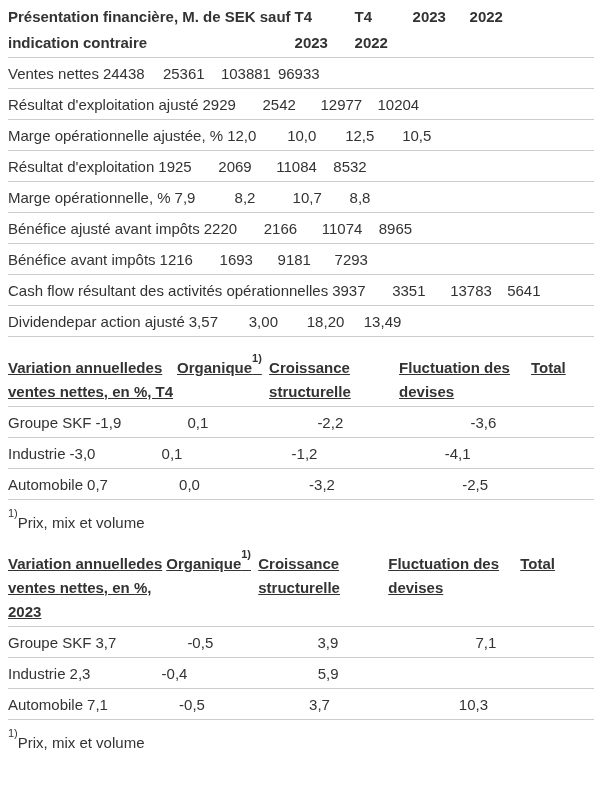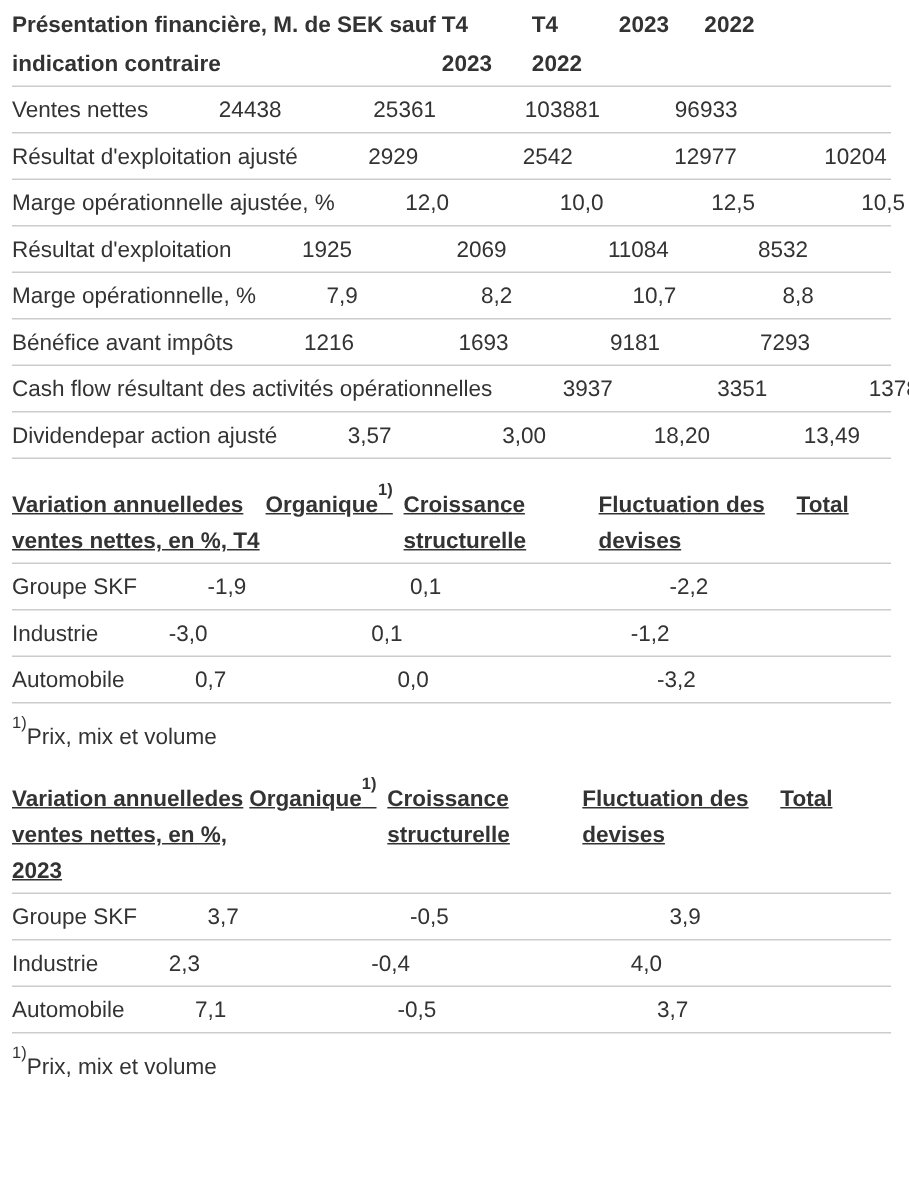--- a/index.html
+++ b/index.html
@@ -18,21 +18,21 @@
   .sect.gap { margin-top: 19px; }
 
   .row {
     display: flex;
     align-items: flex-start;
     border-bottom: 1px solid var(--divider, #cccccc);
   }
   .row > div { flex: none; }
   .cl { flex: 1 1 auto; padding-right: 4px; line-height: 17px; }
   .cn { line-height: 17px; }
-  .row.data { padding: 7px 0 6px; gap: 43px; }
+  .row.data { padding: 7px 0 6px; }
 
   .hdr { font-weight: bold; }
   .hdr .cl, .hdr .cn { white-space: pre-line; }
 
   
   .t1 .hdr { padding: 2px 0 1px; }
   .t1 .hdr .cl, .t1 .hdr .cn { line-height: 26px; }
   .t1 .n1 { width: 60px; }
   .t1 .n2 { width: 58px; }
   .t1 .n3 { width: 57px; }
@@ -102,20 +102,27 @@
       <div class="cn n2">2069</div>
       <div class="cn n3">11084</div>
       <div class="cn n4">8532</div>
     </div>
     <div class="row data">
       <div class="cl">Marge opérationnelle, %</div>
       <div class="cn n1">7,9</div>
       <div class="cn n2">8,2</div>
       <div class="cn n3">10,7</div>
       <div class="cn n4">8,8</div>
+    </div>
+    <div class="row data">
+      <div class="cl">Bénéfice ajusté avant impôts</div>
+      <div class="cn n1">2220</div>
+      <div class="cn n2">2166</div>
+      <div class="cn n3">11074</div>
+      <div class="cn n4">8965</div>
     </div>
     <div class="row data">
       <div class="cl">Bénéfice avant impôts</div>
       <div class="cn n1">1216</div>
       <div class="cn n2">1693</div>
       <div class="cn n3">9181</div>
       <div class="cn n4">7293</div>
     </div>
     <div class="row data">
       <div class="cl">Cash flow résultant des activités opérationnelles</div>
@@ -184,21 +191,20 @@
       <div class="cl">Groupe SKF</div>
       <div class="cn c1">3,7</div>
       <div class="cn c2">-0,5</div>
       <div class="cn c3">3,9</div>
       <div class="cn c4">7,1</div>
     </div>
     <div class="row data">
       <div class="cl">Industrie</div>
       <div class="cn c1">2,3</div>
       <div class="cn c2">-0,4</div>
-      <div class="cn c3">4,0</div>
       <div class="cn c4">5,9</div>
     </div>
     <div class="row data">
       <div class="cl">Automobile</div>
       <div class="cn c1">7,1</div>
       <div class="cn c2">-0,5</div>
       <div class="cn c3">3,7</div>
       <div class="cn c4">10,3</div>
     </div>
     <div class="footnote"><sup class="fn">1)</sup><span>Prix, mix et volume</span></div>

